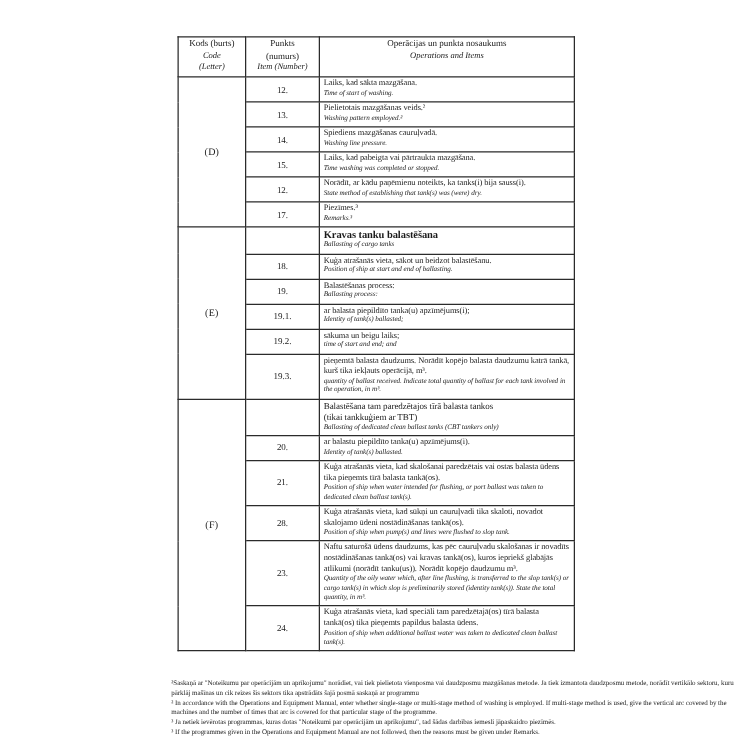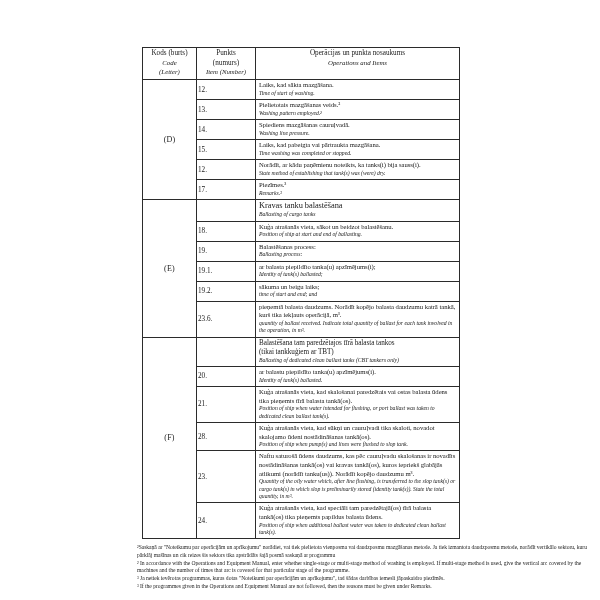--- a/index.html
+++ b/index.html
@@ -4,37 +4,37 @@
 <style>
   html, body { margin:0; padding:0; }
   body {
     width:600px; height:600px; overflow:hidden; background:#fdfdfd;
     font-family:"Liberation Serif","DejaVu Serif",serif; color:#1a1a1a;
     -webkit-font-smoothing:antialiased;
   }
   .page { position:absolute; left:0; top:0; width:600px; height:600px; background:#ffffff; }
 
   table.doc-table {
-    position:absolute; left:142px; top:47px; width:317px;
+    position:absolute; left:142px; top:29px; width:317px;
     border-collapse:collapse; table-layout:fixed;
   }
   .doc-table td, .doc-table th { border:1px solid #2b2b2b; }
 
   th { font-weight:normal; vertical-align:top; padding:1px 2px 2px 2px; text-align:center; }
   .h-lv  { font-size:7.2px; line-height:1.35; }
   .h-it  { font-size:6.8px; line-height:1.3; font-style:italic; }
 
   .code-cell { text-align:center; vertical-align:middle; font-size:8px; letter-spacing:0.2px; }
-  .num-cell  { text-align:left; vertical-align:middle; font-size:7.2px; padding:1px; }
+  .num-cell  { text-align:center; vertical-align:middle; font-size:7.2px; padding:1px; }
   .op-cell   { vertical-align:top; padding:1px 2px 2px 3px; }
 
   .lv { font-size:6.7px; line-height:1.28; letter-spacing:-0.05px; }
   .en { font-size:5.7px; line-height:1.3;  font-style:italic; letter-spacing:-0.03px; color:#222; }
 
-  .sec-title    { font-weight:normal; font-size:8.4px; line-height:1.2; letter-spacing:-0.05px; }
+  .sec-title    { font-weight:bold; font-size:8.4px; line-height:1.2; letter-spacing:-0.05px; }
   .sec-title-sm { font-weight:normal; font-size:7.2px; line-height:1.25; letter-spacing:-0.05px; }
 
   .footnotes {
     position:absolute; left:137px; top:544px; width:452px;
     font-size:5.6px; line-height:1.35; color:#242424; letter-spacing:-0.03px;
   }
   .footnotes p { margin:0 0 0.5px 0; }
 </style>
 </head>
 <body>
@@ -139,21 +139,21 @@
       </td>
     </tr>
     <tr>
       <td class="num-cell">19.2.</td>
       <td class="op-cell">
         <div class="lv">sākuma un beigu laiks;</div>
         <div class="en">time of start and end; and</div>
       </td>
     </tr>
     <tr>
-      <td class="num-cell">23.6.</td>
+      <td class="num-cell">19.3.</td>
       <td class="op-cell">
         <div class="lv">pieņemtā balasta daudzums. Norādīt kopējo balasta daudzumu katrā tankā, kurš tika iekļauts operācijā, m³.</div>
         <div class="en">quantity of ballast received. Indicate total quantity of ballast for each tank involved in the operation, in m³.</div>
       </td>
     </tr>
 
     <tr>
       <td class="code-cell" rowspan="6">(F)</td>
       <td class="num-cell"></td>
       <td class="op-cell">

